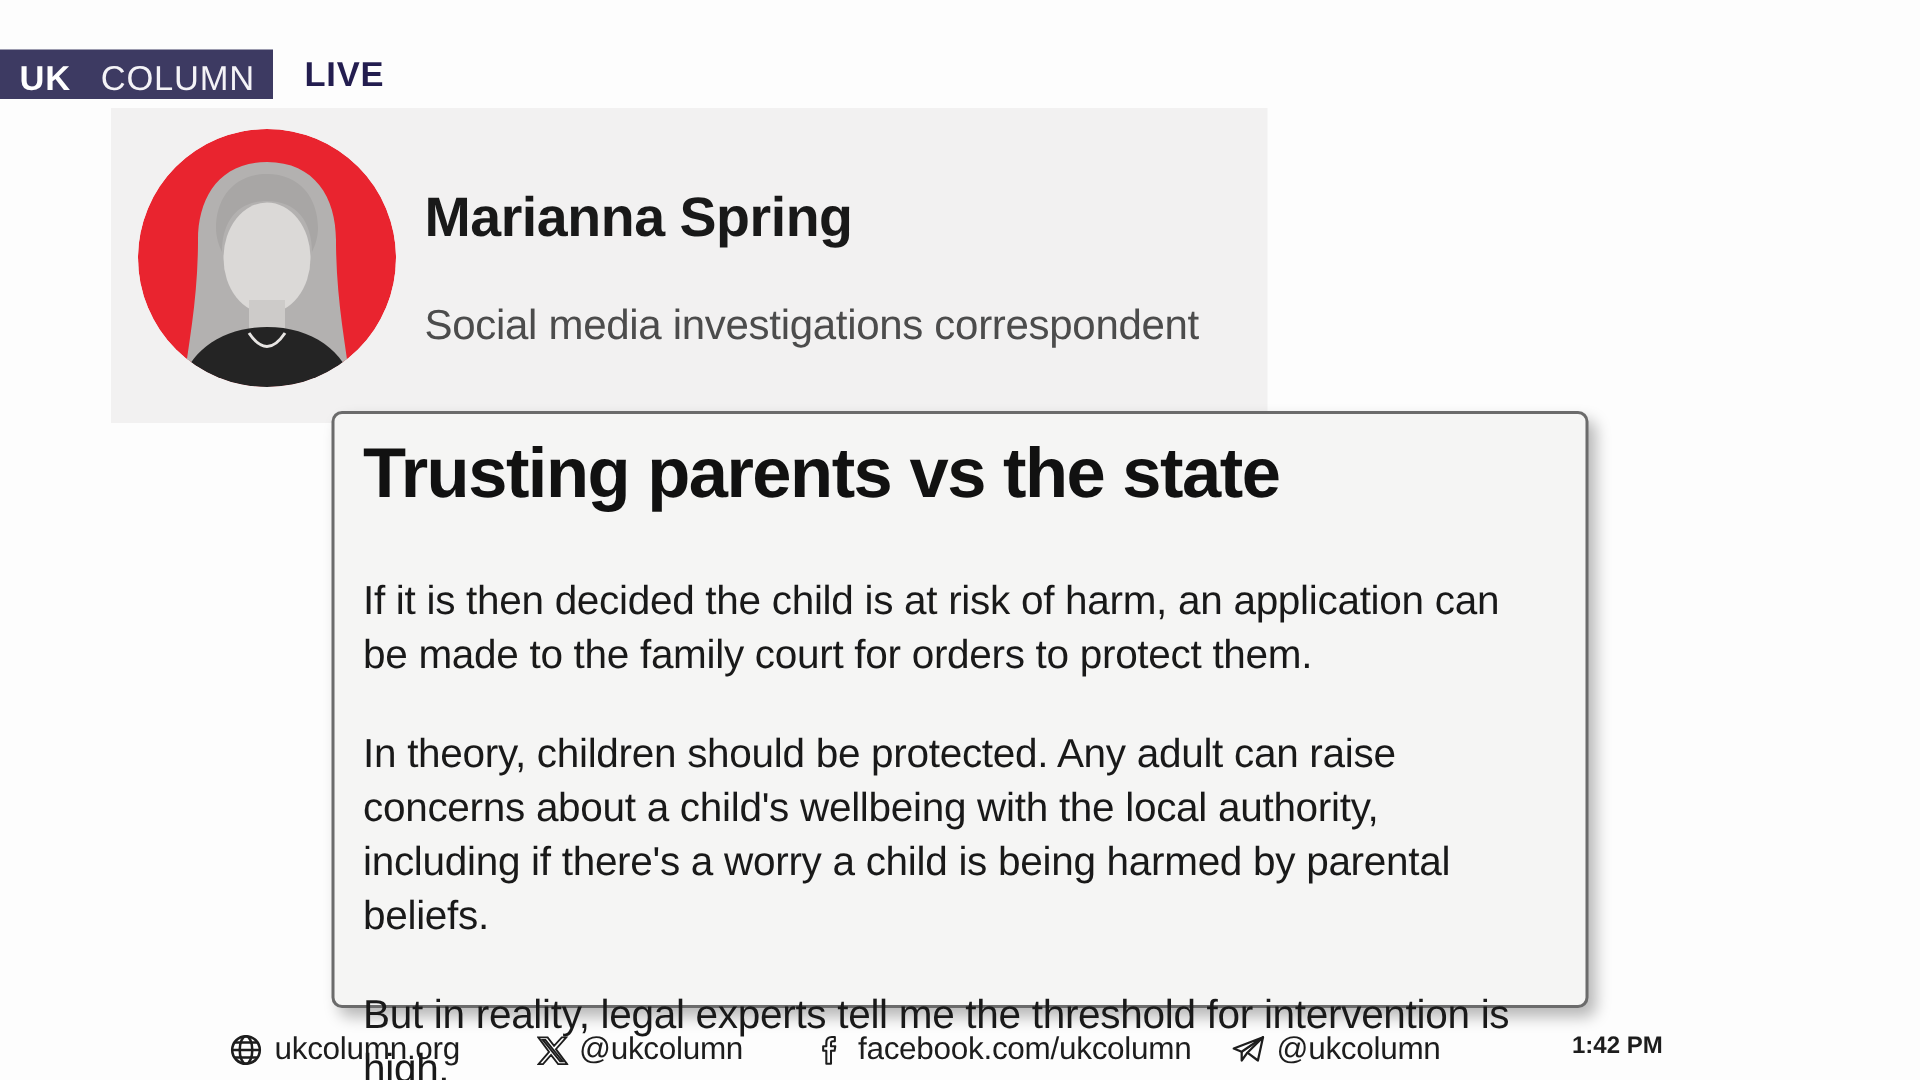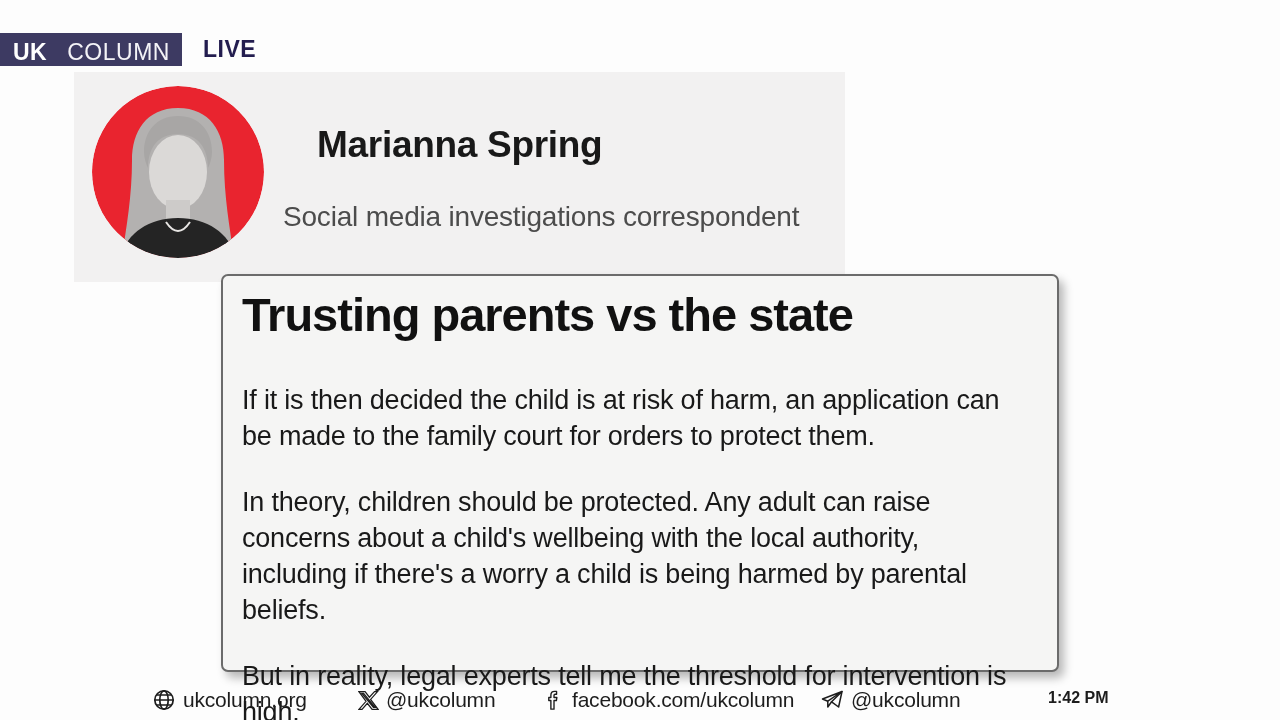--- a/index.html
+++ b/index.html
@@ -10,21 +10,21 @@
   .brand-bar{position:absolute;left:0;top:33px;height:33px;display:flex;align-items:center;}
   .brand-box{height:33px;background:#3d3a62;display:flex;align-items:flex-end;padding:0 12px 0 13px;}
   .brand-uk{color:#ffffff;font-weight:700;font-size:23px;letter-spacing:.5px;}
   .brand-column{color:#f4f3f7;font-weight:400;font-size:23px;letter-spacing:.5px;margin-left:20px;}
   .live-label{position:absolute;left:175px;top:33px;height:33px;display:flex;align-items:center;
     color:#231d4f;font-weight:700;font-size:23px;letter-spacing:.5px;margin-left:28px;}
 
   
   .profile-card{position:absolute;left:74px;top:72px;width:771px;height:210px;background:#f2f1f1;}
   .avatar{position:absolute;left:18px;top:14px;width:172px;height:172px;border-radius:50%;overflow:hidden;}
-  .profile-name{position:absolute;left:209px;top:52px;font-size:37px;font-weight:700;color:#191919;letter-spacing:-.3px;margin-left:34px;}
+  .profile-name{position:absolute;left:209px;top:52px;font-size:37px;font-weight:700;color:#191919;letter-spacing:-.3px;}
   .profile-role{position:absolute;left:209px;top:113px;font-size:28px;font-weight:400;color:#4c4c4c;letter-spacing:-.2px;margin-top:16px;}
 
   
   .info-card{position:absolute;left:221px;top:274px;width:838px;height:398px;box-sizing:border-box;
     background:#f5f5f4;border:2px solid #6b6b6b;border-radius:7px;
     box-shadow:5px 6px 10px rgba(0,0,0,0.28);padding:12px 26px 24px 19px;}
   .info-title{font-size:47px;font-weight:800;color:#111111;letter-spacing:-1px;margin:0 0 40px 0;line-height:1.15;}
   .info-card p{font-size:27px;line-height:36px;color:#191919;letter-spacing:-.2px;margin:0 0 30px 0;}
   .info-card p:last-child{margin-bottom:0;}
 

